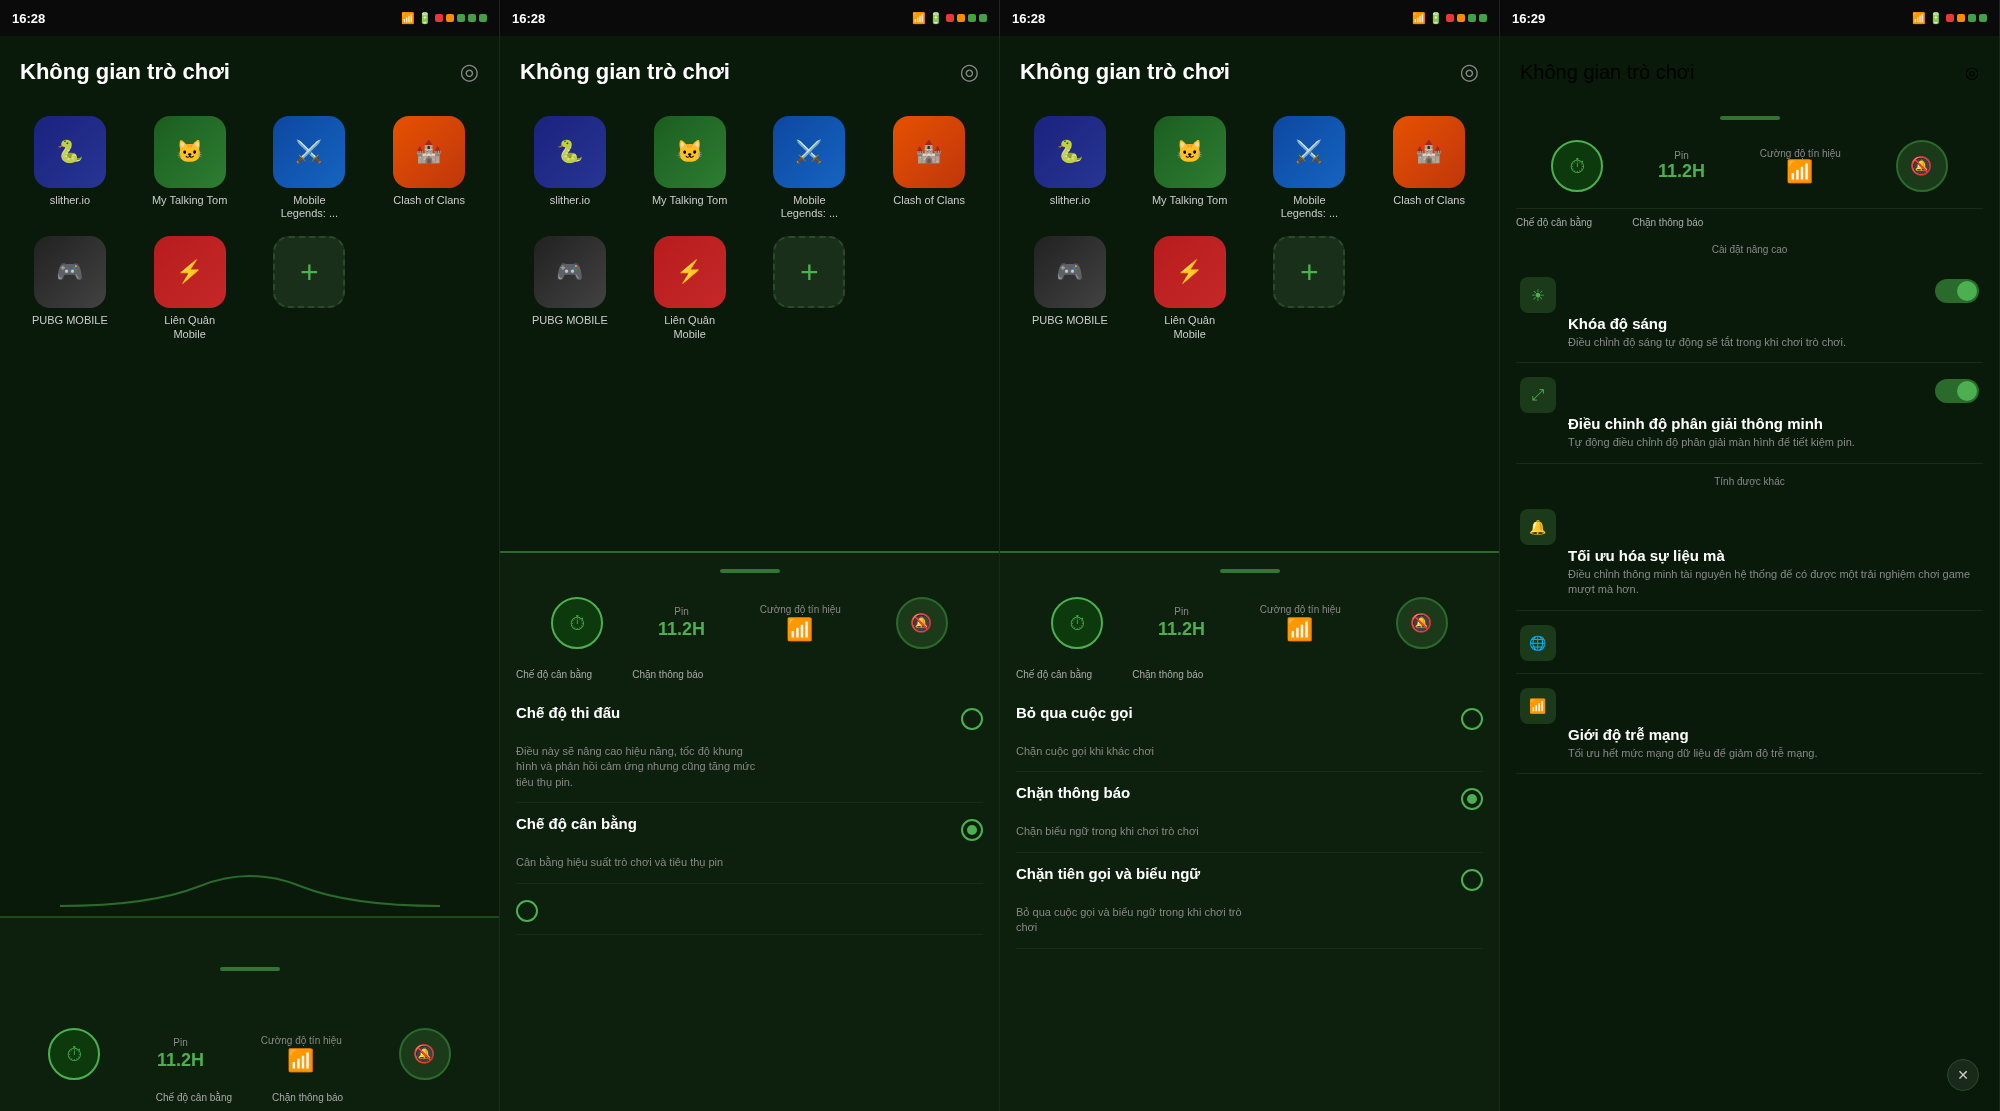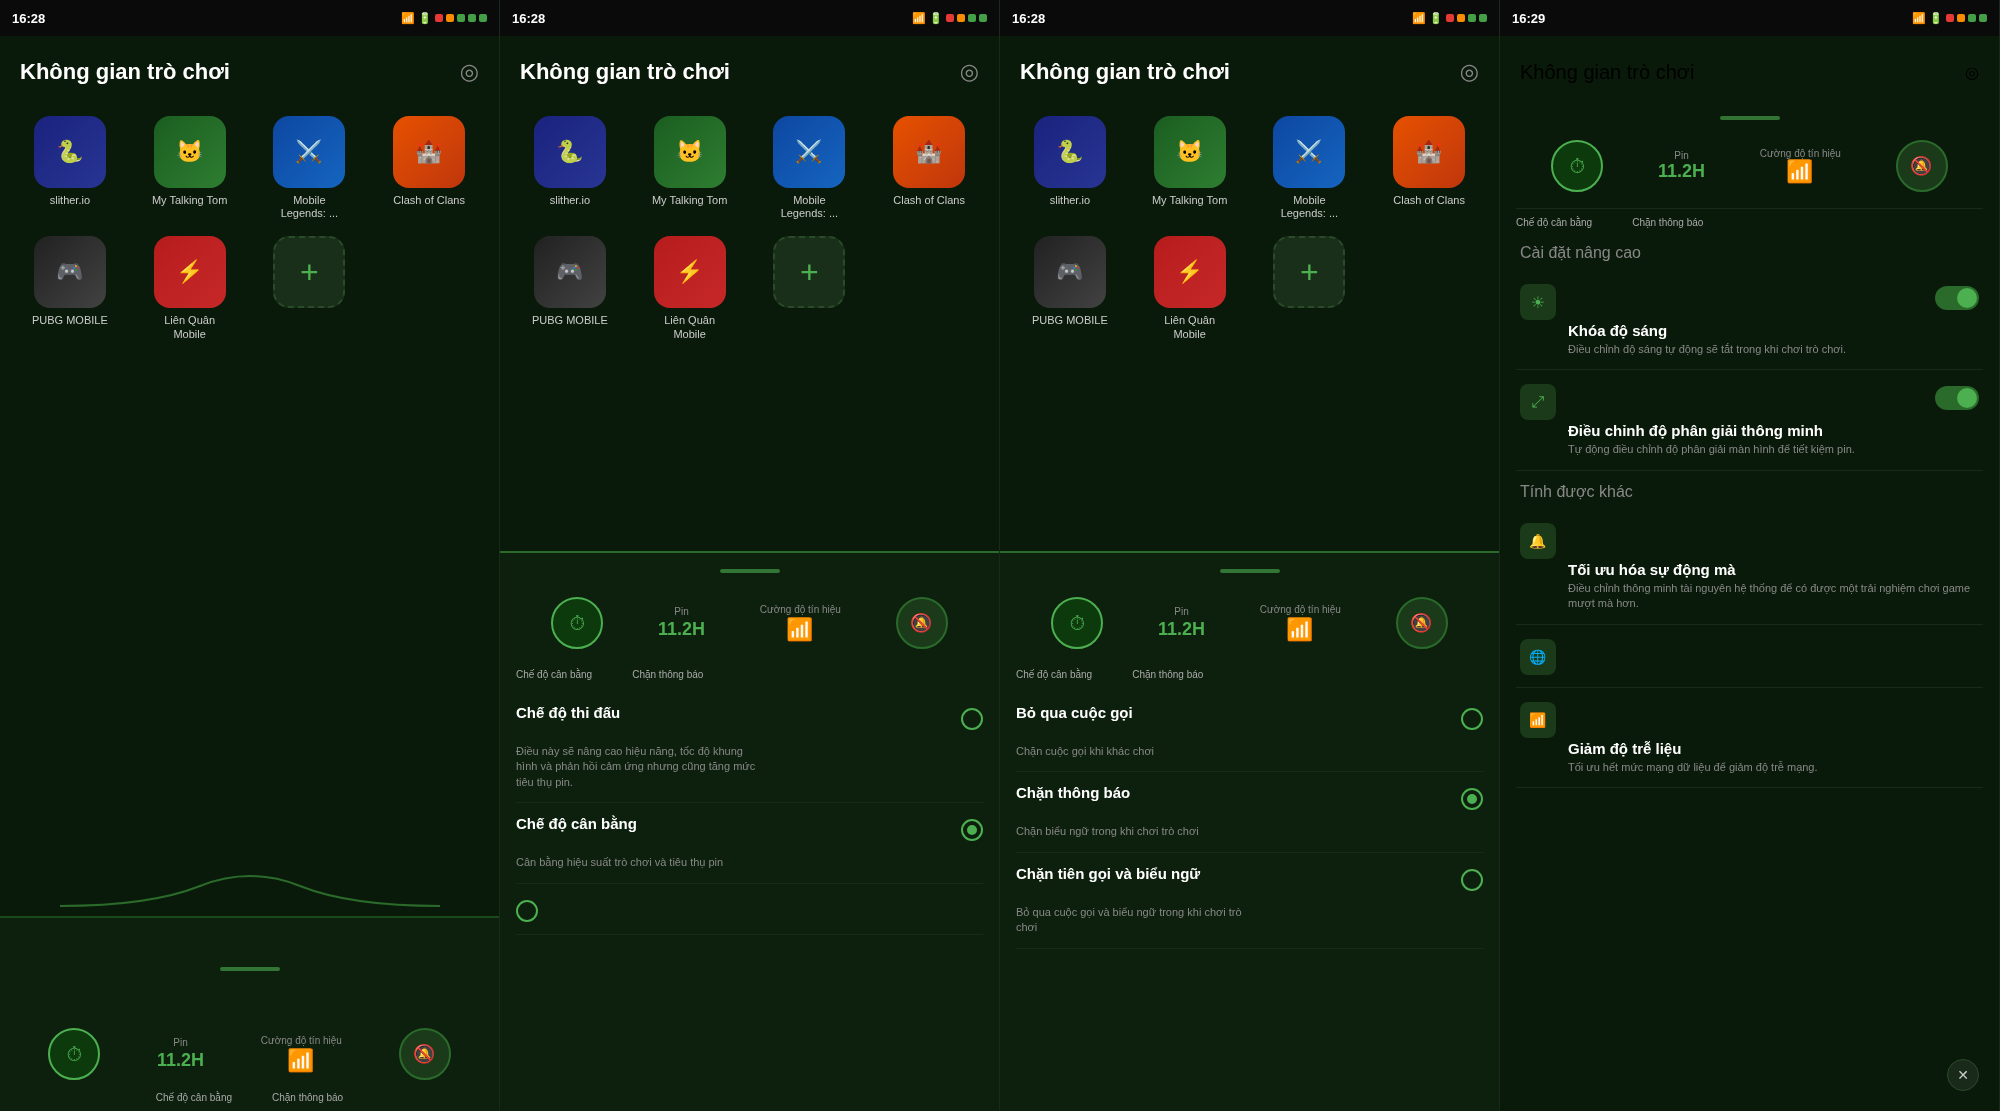--- a/index.html
+++ b/index.html
@@ -274,23 +274,24 @@
     .advanced-header {
       height: 72px;
       display: flex;
       align-items: center;
       justify-content: space-between;
       padding: 0 4px;
       margin-bottom: 8px;
     }
     .section-label {
       color: #888;
-      font-size: 16px;
+      font-size: 10px;
       margin: 12px 0 8px;
       padding: 0 4px;
+      text-align: center;
     }
     .adv-row {
       display: flex;
       align-items: flex-start;
       gap: 12px;
       padding: 12px 4px;
       border-bottom: 1px solid #1a2a1a;
     }
     .adv-icon {
       width: 36px;
@@ -741,32 +742,32 @@
       <div class="toggle on">
         <div class="toggle-knob"></div>
       </div>
     </div>
 
     <div class="section-label">Tính được khác</div>
 
     <div class="adv-row">
       <div class="adv-icon" style="font-size:14px">🔔</div>
       <div class="adv-text">
-        <div class="adv-title">Tối ưu hóa sự động mà</div>
+        <div class="adv-title">Tối ưu hóa sự liệu mà</div>
         <div class="adv-desc">Điều chỉnh thông minh tài nguyên hệ thống để có được một trải nghiệm chơi game mượt mà hơn.</div>
       </div>
     </div>
 
     <div class="adv-row">
       <div class="adv-icon" style="font-size:14px">🌐</div>
     </div>
 
     <div class="adv-row">
       <div class="adv-icon" style="font-size:14px">📶</div>
       <div class="adv-text">
-        <div class="adv-title">Giảm độ trễ liệu</div>
+        <div class="adv-title">Giới độ trễ mạng</div>
         <div class="adv-desc">Tối ưu hết mức mạng dữ liệu để giảm độ trễ mạng.</div>
       </div>
     </div>
 
     <div class="close-btn">✕</div>
   </div>
 </div>
 
 </body></html>

